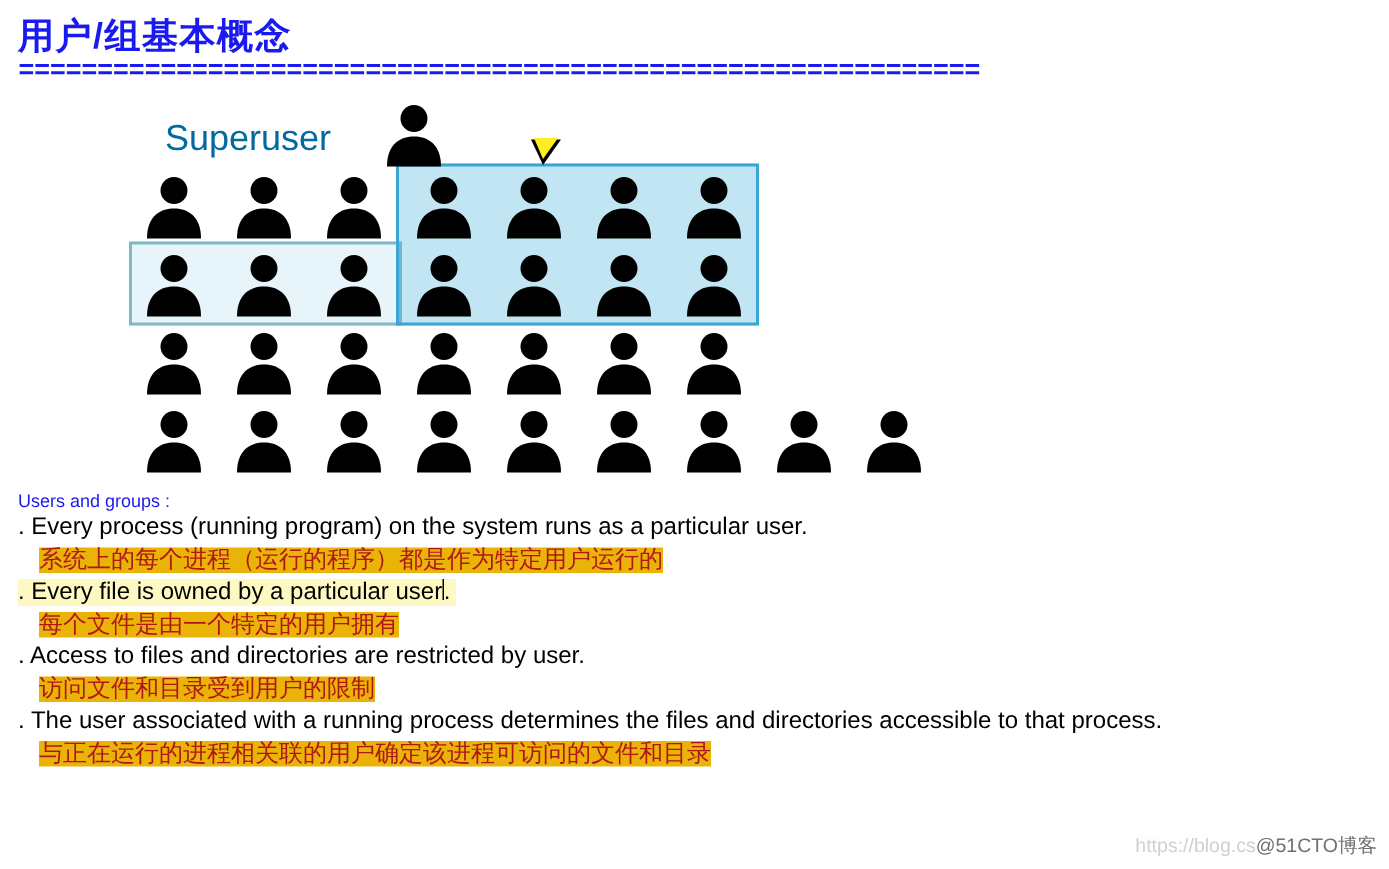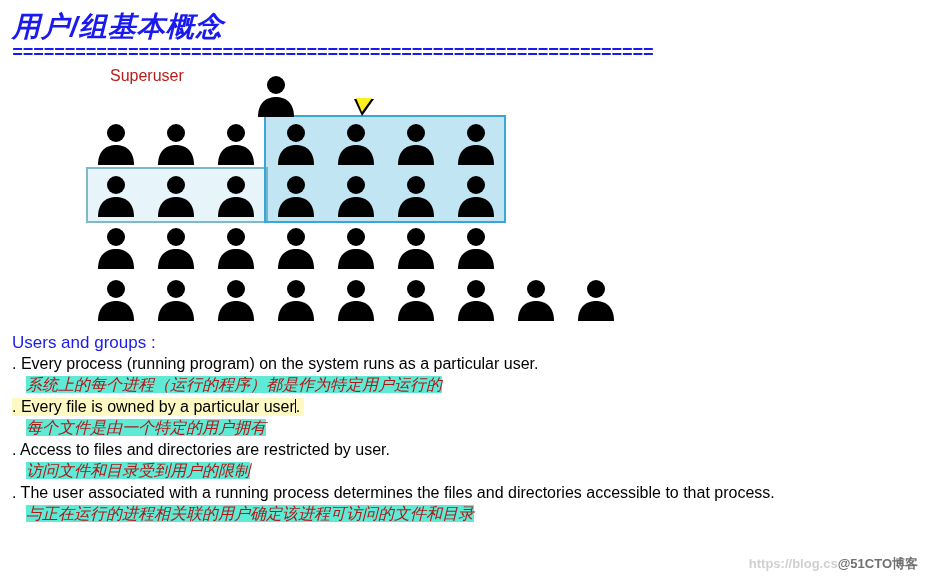--- a/index.html
+++ b/index.html
@@ -8,45 +8,44 @@
     width: 926px;
     height: 579px;
     box-sizing: border-box;
     font-family: "Microsoft YaHei", Tahoma, Arial, sans-serif;
     background: #ffffff;
     position: relative;
     overflow: hidden;
   }
   .title {
     color: #1a1af0;
-    font-size: 28px;
+    font-size: 24px;
     font-weight: bold;
-    font-style: italic;
     letter-spacing: 1px;
   }
   .divider {
     color: #1a1af0;
     font-size: 18px;
     font-weight: bold;
     font-style: italic;
     letter-spacing: 0px;
     margin-top: -4px;
   }
   .diagram {
     position: relative;
     width: 640px;
     height: 260px;
     margin-top: 4px;
   }
   .super-label {
     position: absolute;
     left: 98px;
-    top: 0;
-    font-size: 16px;
-    color: #b91c1c;
+    top: 18px;
+    font-size: 24px;
+    color: #0369a1;
   }
   .person {
     position: absolute;
     width: 48px;
     height: 48px;
   }
   .person svg { width: 48px; height: 48px; }
   .box-blue {
     position: absolute;
     border: 2px solid #3aa6d6;
@@ -78,55 +77,53 @@
   }
   .tail-outline {
     position: absolute;
     width: 0; height: 0;
     border-left: 8px solid transparent;
     border-right: 12px solid transparent;
     border-top: 17px solid #000;
   }
   .subheading {
     color: #1a1af0;
-    font-size: 17px;
+    font-size: 12px;
     margin-top: 6px;
   }
   .en-line {
     font-size: 16px;
     color: #000;
     margin-top: 2px;
   }
   .cn-line {
     font-size: 16px;
     color: #b01818;
     margin-top: 2px;
   }
   .cn-line span, .en-line span.hl {
-    background: #5eead4;
-    font-style: italic;
+    background: #eab308;
   }
   .en-line.shade {
     background: #fef9c3;
     display: inline-block;
     padding-right: 4px;
   }
   .cursor-bar {
     display: inline-block;
     width: 1px;
     height: 14px;
     background: #000;
     vertical-align: -1px;
   }
   .watermark {
     position: absolute;
     right: 8px;
     bottom: 6px;
     font-size: 13px;
-    font-weight: bold;
   }
   .watermark .wm1 { color: #d0d0d0; }
   .watermark .wm2 { color: #707070; }
 </style>
 </head>
 <body>
 
 <div class="title">用户/组基本概念</div>
 <div class="divider">=============================================================</div>
 

